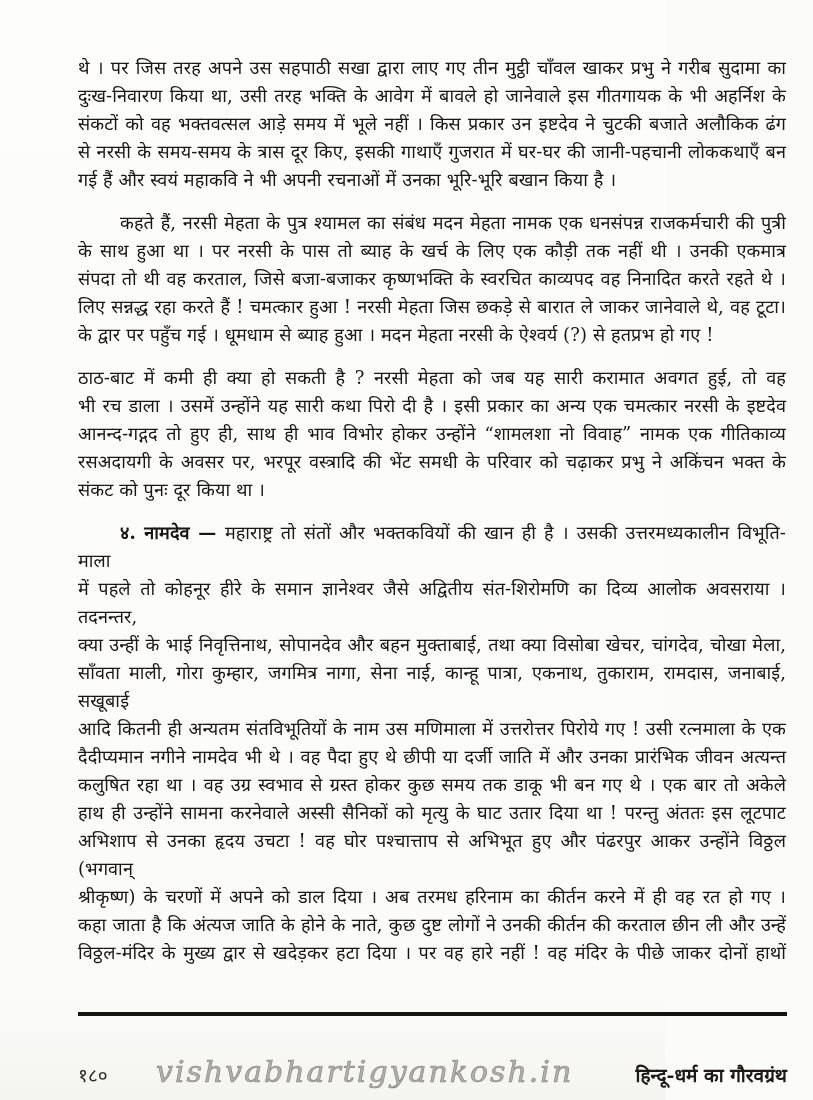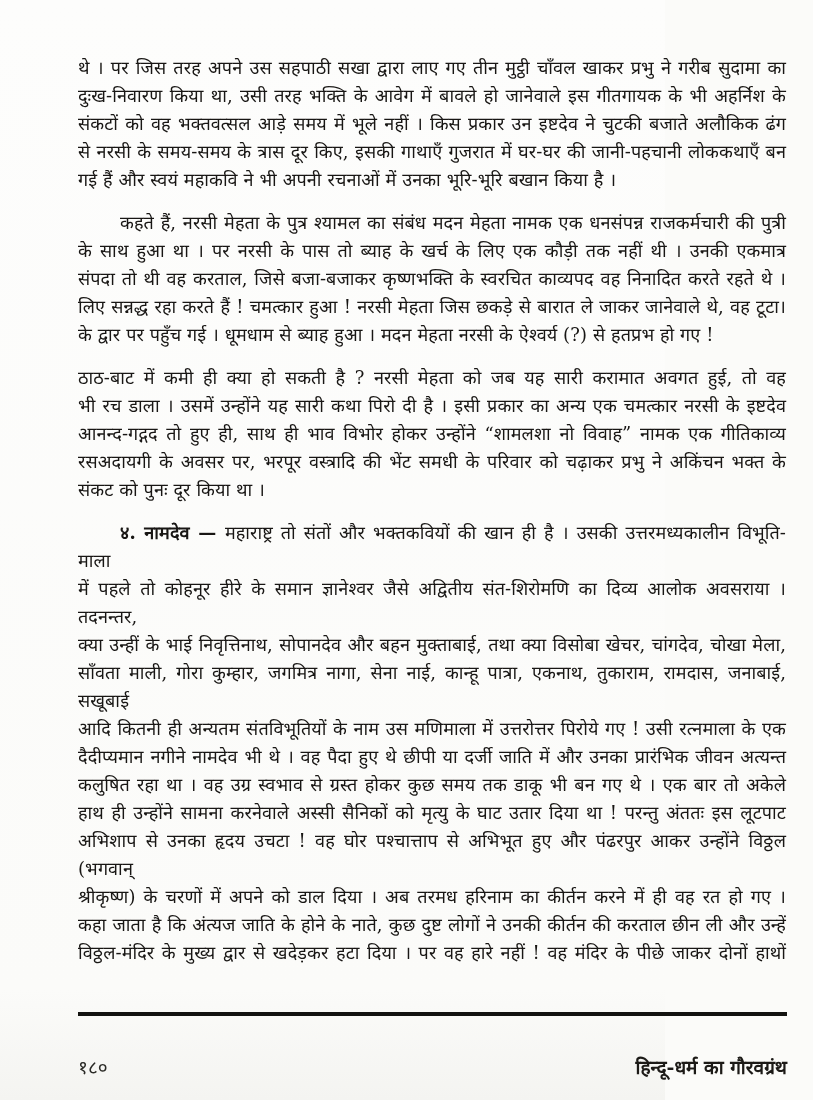--- a/index.html
+++ b/index.html
@@ -123,16 +123,17 @@
         <div class="line">श्रीकृष्ण) के चरणों में अपने को डाल दिया । अब तरमध हरिनाम का कीर्तन करने में ही वह रत हो गए ।</div>
         <div class="line">कहा जाता है कि अंत्यज जाति के होने के नाते, कुछ दुष्ट लोगों ने उनकी कीर्तन की करताल छीन ली और उन्हें</div>
         <div class="line last justified">विठ्ठल-मंदिर के मुख्य द्वार से खदेड़कर हटा दिया । पर वह हारे नहीं ! वह मंदिर के पीछे जाकर दोनों हाथों</div>
       </div>
     </main>
 
   <div class="footer-rule"></div>
 
   <div class="footer-row">
     <span class="page-number">१८०</span>
+    <span class="watermark">vishvabhartigyankosh.in</span>
     <span class="book-title">हिन्दू-धर्म का गौरवग्रंथ</span>
   </div>
 
 </div>
 
 </body></html>

